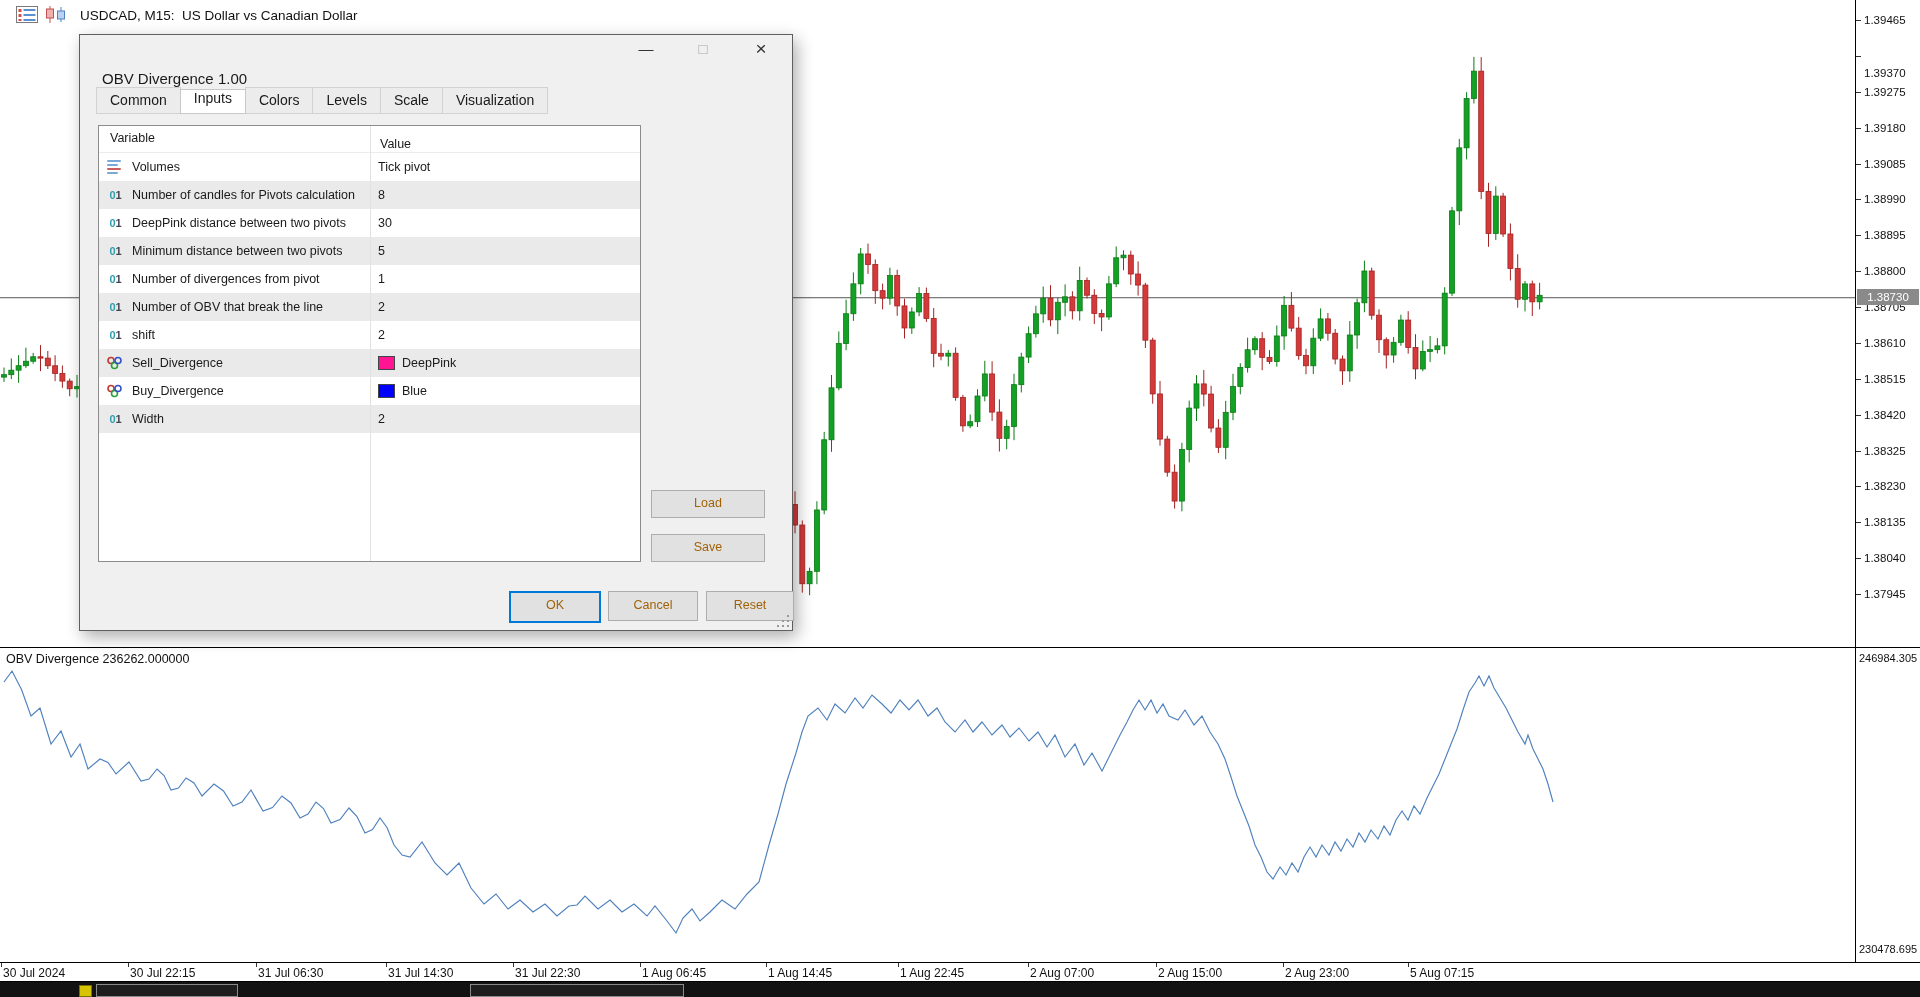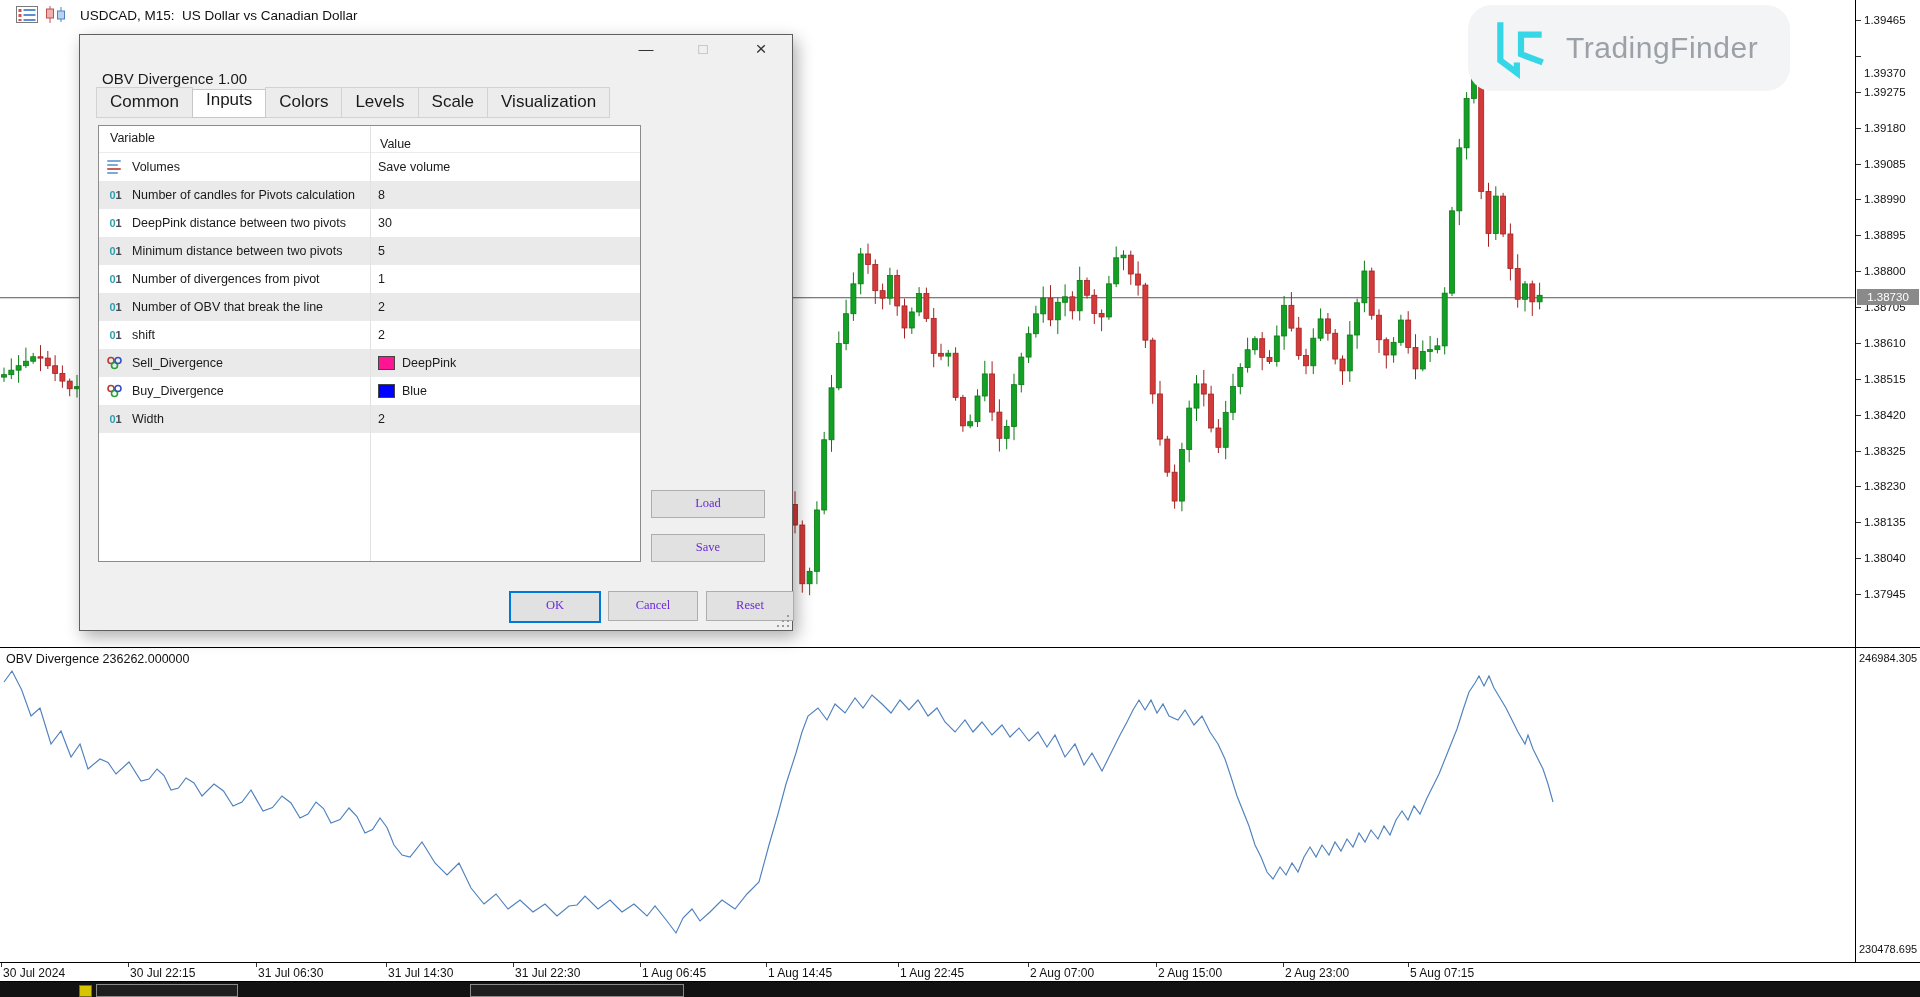--- a/index.html
+++ b/index.html
@@ -33,37 +33,37 @@
   .bottom-bar{position:absolute;left:0;top:981px;width:1920px;height:16px;background:#121212;border-top:1px solid #000;}
   .bb-marker{position:absolute;left:79px;top:3px;width:11px;height:10px;background:#d6c400;border:1px solid #7a7000;}
   .bb-box1{position:absolute;left:96px;top:2px;width:140px;height:11px;border:1px solid #8a8a8a;background:#1e1e1e;}
   .bb-box2{position:absolute;left:470px;top:2px;width:212px;height:11px;border:1px solid #8a8a8a;background:#1e1e1e;}
   
   .dialog{position:absolute;left:79px;top:34px;width:714px;height:597px;background:#f0f0f0;border:1px solid #5f5f5f;box-sizing:border-box;z-index:20;box-shadow:4px 6px 16px rgba(0,0,0,.32);}
   .dlg-title{position:absolute;left:22px;top:11px;font-size:15px;color:#1a1a1a;margin-top:24px;}
   .dlg-ctl{position:absolute;top:0;width:40px;height:30px;text-align:center;line-height:28px;font-size:15px;color:#333;cursor:default;}
   .dlg-ctl.dis{color:#a9a9a9;}
   .tabs{position:absolute;left:16px;top:52px;display:flex;align-items:flex-end;}
-  .tab{font-size:17px;color:#1a1a1a;padding:4px 13px 5px;background:#ececec;border:1px solid #d2d2d2;margin-right:-1px;}
+  .tab{font-size:14px;color:#1a1a1a;padding:4px 13px 5px;background:#ececec;border:1px solid #d2d2d2;margin-right:-1px;}
   .tab.active{background:#fff;border-color:#c8c8c8;padding-top:0;padding-bottom:7px;position:relative;z-index:2;}
   .ptable{position:absolute;left:18px;top:90px;width:543px;height:437px;background:#fff;border:1px solid #8c8c8c;box-sizing:border-box;overflow:hidden;}
   .ptable .vline{position:absolute;left:271px;top:0;bottom:0;width:1px;background:#e2e2e2;}
   .thdr{height:26px;position:relative;font-size:12.5px;color:#1a1a1a;border-bottom:1px solid #ececec;}
   .thdr .h1{position:absolute;left:11px;top:5px;}
   .thdr .h2{position:absolute;left:281px;top:11px;}
   .trow{height:28px;display:flex;align-items:center;font-size:12.5px;color:#1a1a1a;position:relative;}
   .trow.alt{background:#eaeaea;}
   .trow .ic{width:17px;margin-left:8px;margin-right:8px;display:flex;flex-direction:column;justify-content:center;flex:none;}
   .ic-vol i{display:block;height:2px;margin:1px 0;border-radius:1px;}
   .ic-int{font-size:11px;font-weight:bold;flex-direction:row !important;}
   .ic-int .i0{color:#2f9fae;}
   .ic-int .i1{color:#474754;}
   .tval{position:absolute;left:279px;display:flex;align-items:center;}
   .swatch{width:15px;height:12px;border:1px solid #444;margin-right:7px;display:inline-block;}
-  .btn{position:absolute;background:#e1e1e1;border:1px solid #adadad;font-size:12.5px;color:#6d28d9;text-align:center;font-family:Liberation Serif, serif;}
+  .btn{position:absolute;background:#e1e1e1;border:1px solid #adadad;font-size:12.5px;color:#a16207;text-align:center;font-family:Liberation Sans, sans-serif;}
   .btn-load{left:571px;top:455px;width:112px;height:26px;line-height:24px;}
   .btn-save{left:571px;top:499px;width:112px;height:26px;line-height:24px;}
   .btn-ok{left:429px;top:556px;width:88px;height:28px;line-height:24px;border:2px solid #0078d7;}
   .btn-cancel{left:528px;top:556px;width:88px;height:28px;line-height:26px;}
   .btn-reset{left:626px;top:556px;width:86px;height:28px;line-height:26px;}
   .grip{position:absolute;right:3px;bottom:3px;width:13px;height:13px;}
   .gd{position:absolute;width:2px;height:2px;background:#9a9a9a;}
 </style>
 </head>
 <body>
@@ -316,27 +316,20 @@
       </svg>
       <svg width="24" height="17">
         <line x1="6" y1="0" x2="6" y2="17" stroke="#c05050" stroke-width="1"></line>
         <rect x="2.5" y="3" width="7" height="9" fill="#f0b0b0" stroke="#c05050"></rect>
         <line x1="17" y1="1" x2="17" y2="16" stroke="#5080c0" stroke-width="1"></line>
         <rect x="13.5" y="5" width="7" height="8" fill="#b9d2f2" stroke="#5080c0"></rect>
       </svg>
     </div>
     <div class="chart-title">USDCAD, M15:  US Dollar vs Canadian Dollar</div>
 
-    <div class="watermark">
-      <svg width="62" height="62" viewBox="0 0 60 60" style="margin-left:22px">
-        <path d="M10 5 V42 L26 54 V44" fill="none" stroke="#35d6e6" stroke-width="6"></path>
-        <path d="M50 17 H30 V36 L51 44" fill="none" stroke="#35d6e6" stroke-width="6"></path>
-      </svg>
-      <span class="wm-text">TradingFinder</span>
-    </div>
   </div>
 
   <div class="price-scale">
     <div id="price-ticks">
         <div class="p-tick" style="top: 20px;"></div>
         <div class="p-lbl" style="top: 14px;">1.39465</div>
         <div class="p-tick" style="top: 55.875px;"></div>
         <div class="p-lbl" style="top: 67px;">1.39370</div>
         <div class="p-tick" style="top: 91.75px;"></div>
         <div class="p-lbl" style="top: 85.75px;">1.39275</div>
@@ -443,21 +436,21 @@
       <div id="table-rows">
           <div class="trow">
             <span class="ic ic-vol">
               <i style="background: rgb(122, 169, 216); width: 14px;"></i>
               <i style="background: rgb(122, 169, 216); width: 11px;"></i>
               <i style="background: rgb(205, 92, 92); width: 14px;"></i>
               <i style="background: rgb(122, 169, 216); width: 11px;"></i>
             </span>
             <span>Volumes</span>
             <span class="tval">
-              <span>Save volume</span>
+              <span>Tick pivot</span>
             </span>
           </div>
           <div class="trow alt">
             <span class="ic ic-int">
               <span class="i0">0</span>
               <span class="i1">1</span>
             </span>
             <span>Number of candles for Pivots calculation</span>
             <span class="tval">
               <span>8</span>

